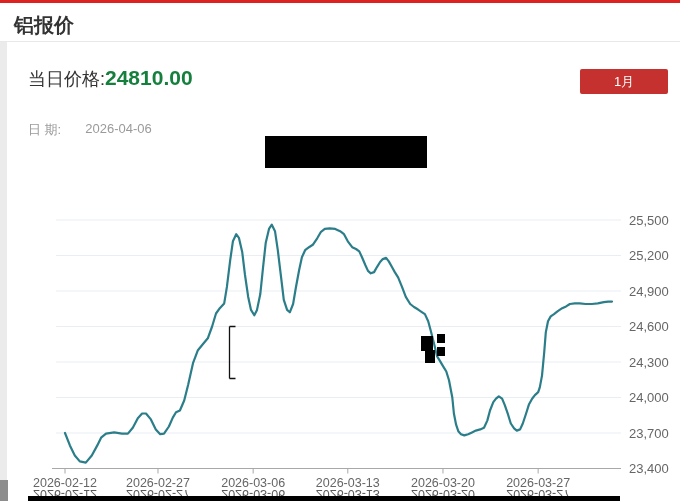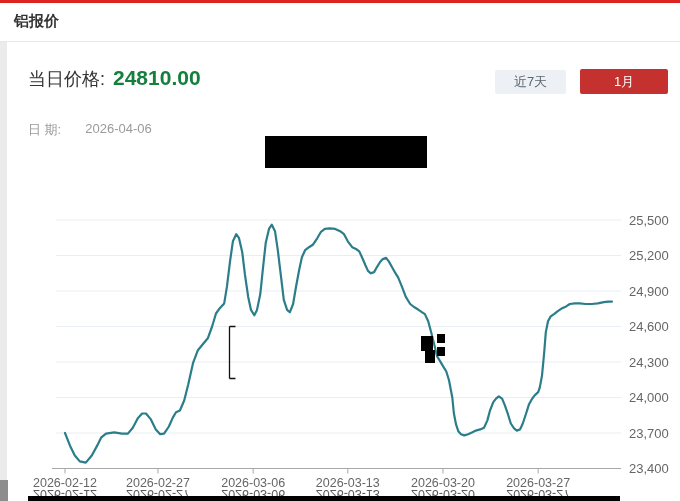--- a/index.html
+++ b/index.html
@@ -1,22 +1,22 @@
 <!DOCTYPE html>
 <html><head>
 <meta charset="utf-8">
 <style>
   html,body{margin:0;padding:0;background:#fff;}
   .page{position:relative;width:680px;height:501px;background:#fff;overflow:hidden;
         font-family:"Liberation Sans","DejaVu Sans",sans-serif;}
   .top-accent{position:absolute;left:0;top:0;width:680px;height:3px;background:#dd2222;}
-  .page-title{position:absolute;left:14px;top:12px;margin:0;font-size:15px;font-weight:bold;color:#333;}
+  .page-title{position:absolute;left:14px;top:12px;margin:0;font-size:20px;font-weight:bold;color:#333;}
   .header-divider{position:absolute;left:0;top:41px;width:680px;height:1px;background:#e8e8e8;}
   .left-strip{position:absolute;left:0;top:42px;width:7px;height:459px;background:#ebebeb;}
-  .price-row{position:absolute;left:28px;top:66px;display:flex;align-items:baseline;gap:8px;}
+  .price-row{position:absolute;left:28px;top:66px;display:flex;align-items:baseline;}
   .price-label{font-size:18px;color:#333;}
   .price-value{font-size:21px;font-weight:bold;color:#15803d;}
   .btn{position:absolute;border:none;border-radius:2px;font-size:13px;cursor:pointer;
        font-family:"Liberation Sans","DejaVu Sans",sans-serif;}
   .btn-7d{left:495px;top:70px;width:71px;height:24px;background:#edf1f5;color:#5b6770;}
   .btn-1m{left:580px;top:69px;width:88px;height:25px;background:#c5312e;color:#fff;}
   .date-row{position:absolute;left:28px;top:121px;font-size:13px;color:#9a9a9a;display:flex;gap:24px;}
   .redact-big{position:absolute;left:265px;top:136px;width:162px;height:32px;background:#000;}
   #chart-svg{position:absolute;left:0;top:205px;}
   .gray-corner{position:absolute;left:0;top:480px;width:8px;height:21px;background:#8d8d8d;}
@@ -28,21 +28,20 @@
   <div class="top-accent"></div>
   <h1 class="page-title">铝报价</h1>
   <div class="header-divider"></div>
   <div class="left-strip"></div>
 
   <div class="price-row">
     <span class="price-label">当日价格:</span>
     <span class="price-value">24810.00</span>
   </div>
 
-  <button class="btn btn-7d">近7天</button>
   <button class="btn btn-1m">1月</button>
 
   <div class="date-row">
     <span>日 期:</span>
     <span>2026-04-06</span>
   </div>
 
   <div class="redact-big"></div>
 
   <svg id="chart-svg" width="680" height="296" viewBox="0 205 680 296" xmlns="http://www.w3.org/2000/svg">

